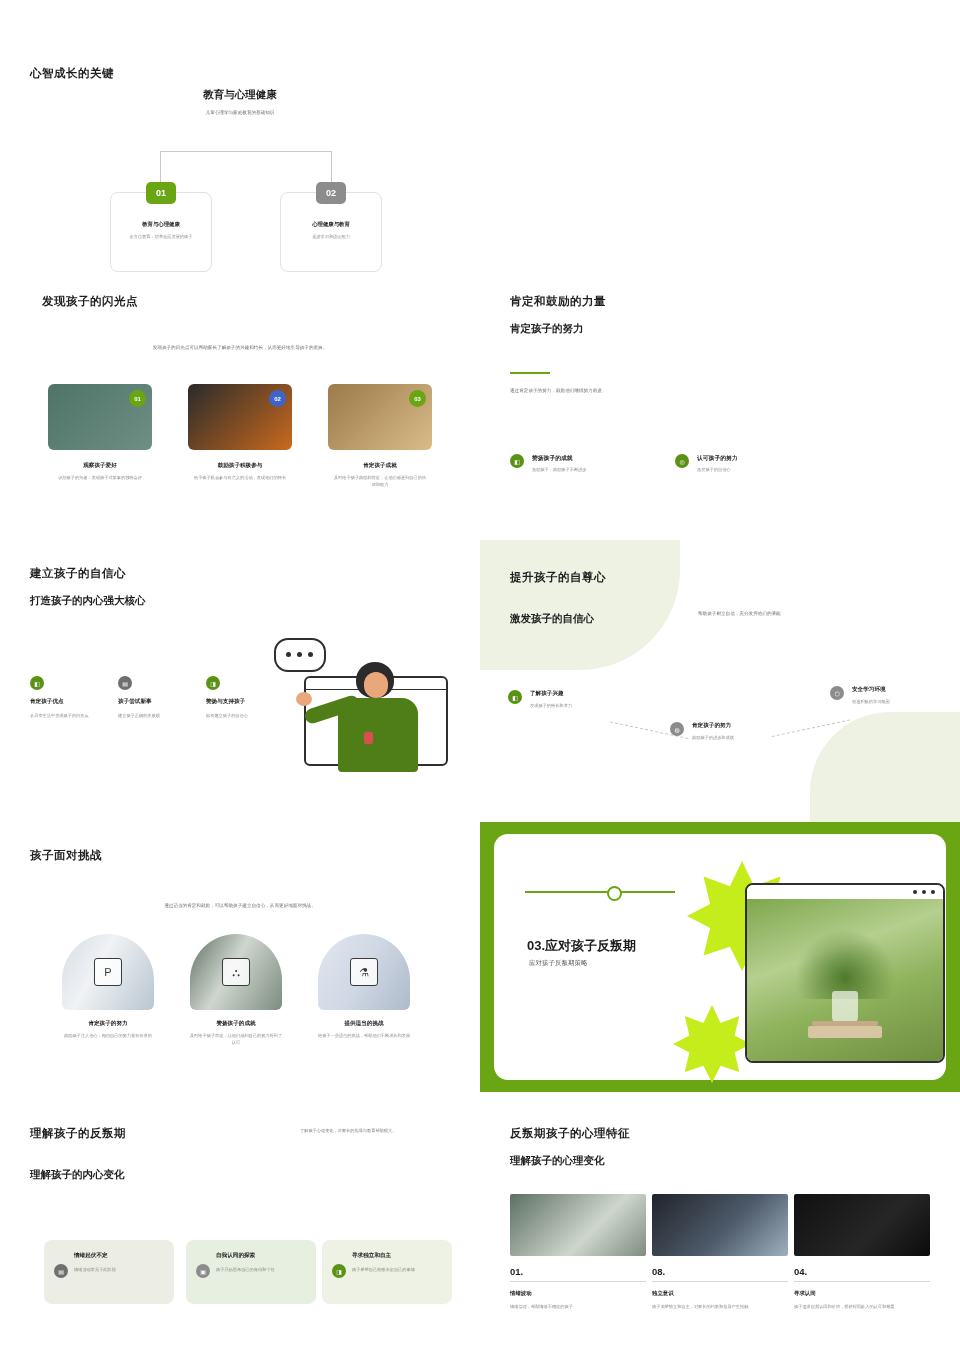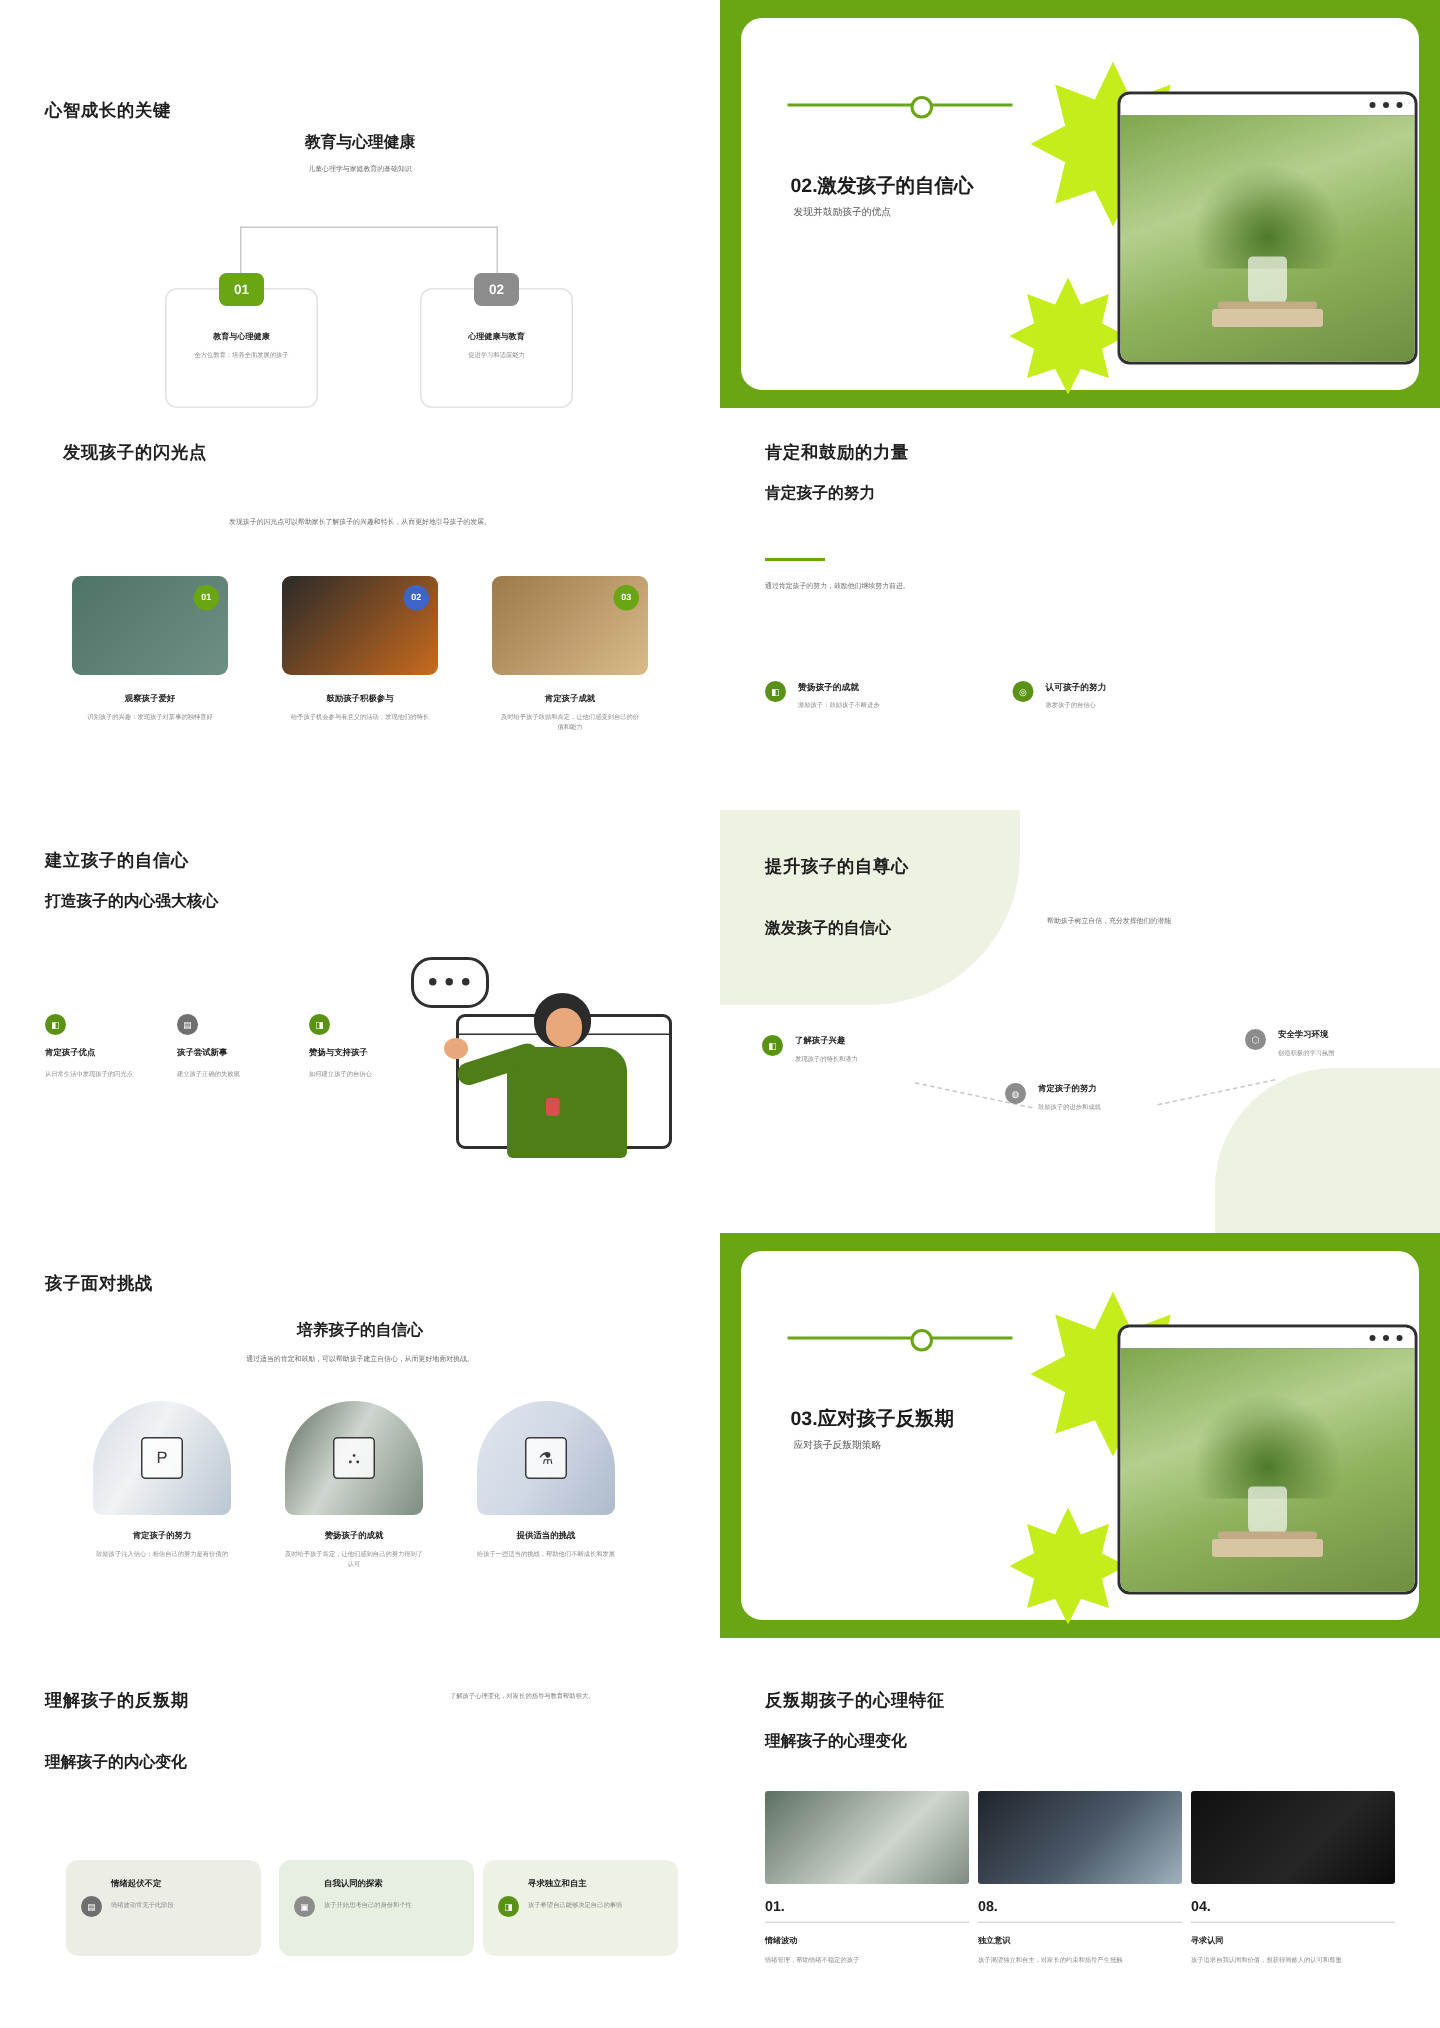--- a/index.html
+++ b/index.html
@@ -196,42 +196,20 @@
       <div class="ct">教育与心理健康</div>
       <div class="cd">全方位教育：培养全面发展的孩子</div>
     </div>
     <div class="card card-b">
       <div class="num" style="background:#8c8c8c">02</div>
       <div class="ct">心理健康与教育</div>
       <div class="cd">促进学习和适应能力</div>
     </div>
   </section>
 
-  <section class="slide s2">
-    <div class="inner">
-      <div class="ln"></div>
-      <div class="lndot"></div>
-      <div class="star"></div>
-      <div class="star2"></div>
-      <div class="browser">
-        <div class="bar">
-          <i style="right:8px"></i>
-            <i style="right:17px"></i>
-            <i style="right:26px"></i>
-        </div>
-        <div class="pic">
-          <div class="leaves"></div>
-          <div class="plant"></div>
-          <div class="book"></div>
-        </div>
-      </div>
-      <div class="hd">02.激发孩子的自信心</div>
-      <div class="hs">发现并鼓励孩子的优点</div>
-    </div>
-  </section>
 
   <section class="slide s3">
     <div class="t1 kicker">发现孩子的闪光点</div>
     <div class="c-sub sub">发现孩子的闪光点可以帮助家长了解孩子的兴趣和特长，从而更好地引导孩子的发展。</div>
 
     <div class="thumb th1">
       <div class="badge" style="background:#6aa514">01</div>
     </div>
     <div class="thumb th2">
       <div class="badge" style="background:#3f64c8">02</div>
@@ -326,21 +304,20 @@
     </div>
     <div class="node n3">
       <span class="dot-ico ico-grey">⬡</span>
       <span class="lbl">安全学习环境</span>
       <span class="txt">创造积极的学习氛围</span>
     </div>
   </section>
 
   <section class="slide s7">
     <div class="t1 kicker">孩子面对挑战</div>
-    <div class="c-title h-title">培养孩子的自信心</div>
     <div class="c-sub sub">通过适当的肯定和鼓励，可以帮助孩子建立自信心，从而更好地面对挑战。</div>
 
     <div class="arch a1">
       <div class="glyph">P</div>
     </div>
     <div class="arch a2">
       <div class="glyph">⛬</div>
     </div>
     <div class="arch a3">
       <div class="glyph">⚗</div>

